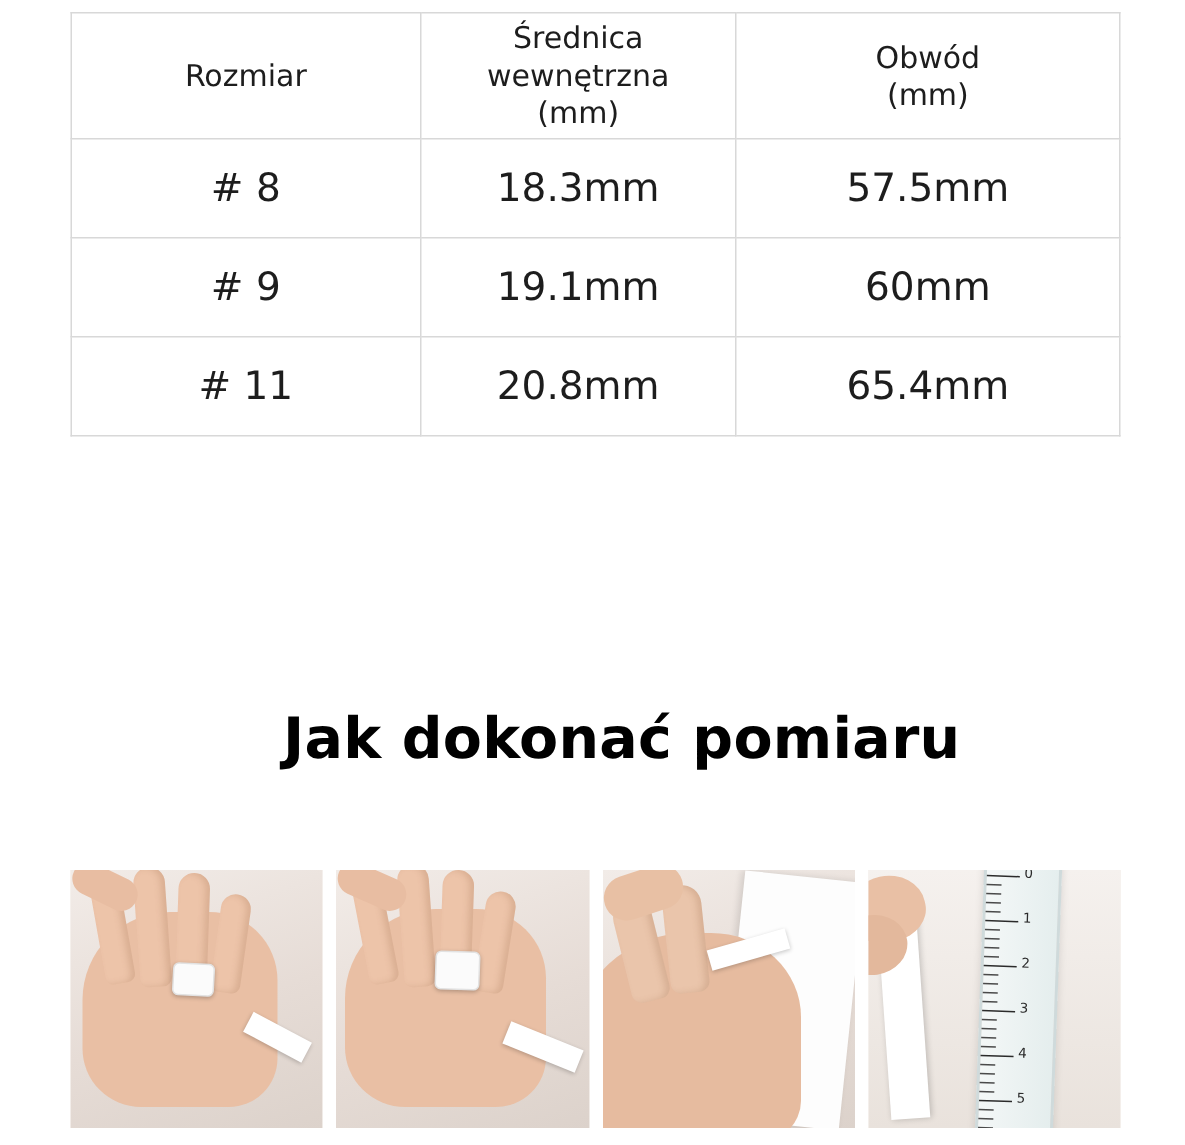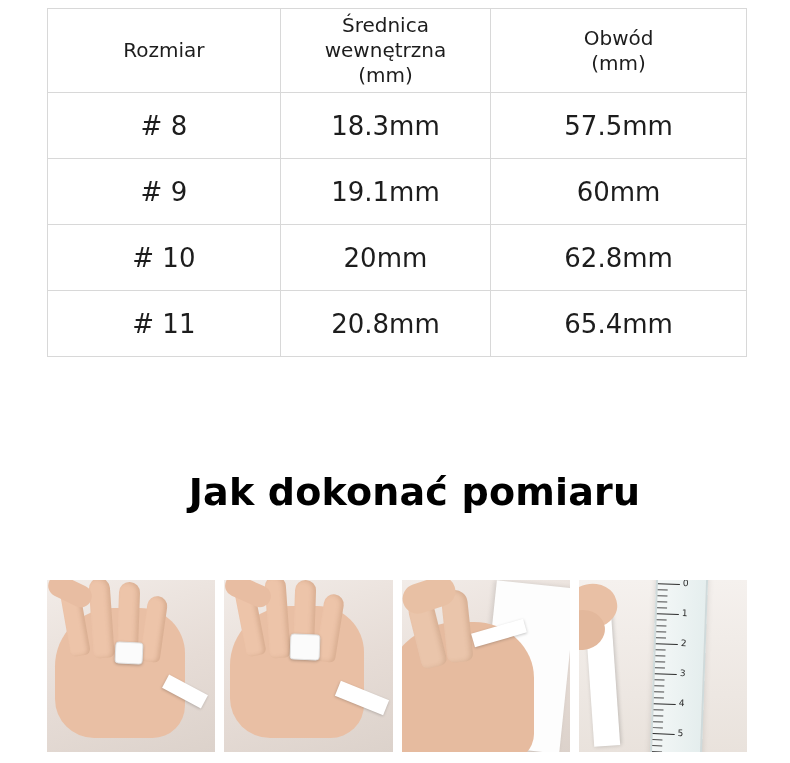--- a/index.html
+++ b/index.html
@@ -231,25 +231,20 @@
       <tbody>
         <tr>
           <td># 8</td>
           <td>18.3mm</td>
           <td>57.5mm</td>
         </tr>
         <tr>
           <td># 9</td>
           <td>19.1mm</td>
           <td>60mm</td>
-        </tr>
-        <tr>
-          <td># 10</td>
-          <td>20mm</td>
-          <td>62.8mm</td>
         </tr>
         <tr>
           <td># 11</td>
           <td>20.8mm</td>
           <td>65.4mm</td>
         </tr>
       </tbody>
     </table>
   </div>
 

